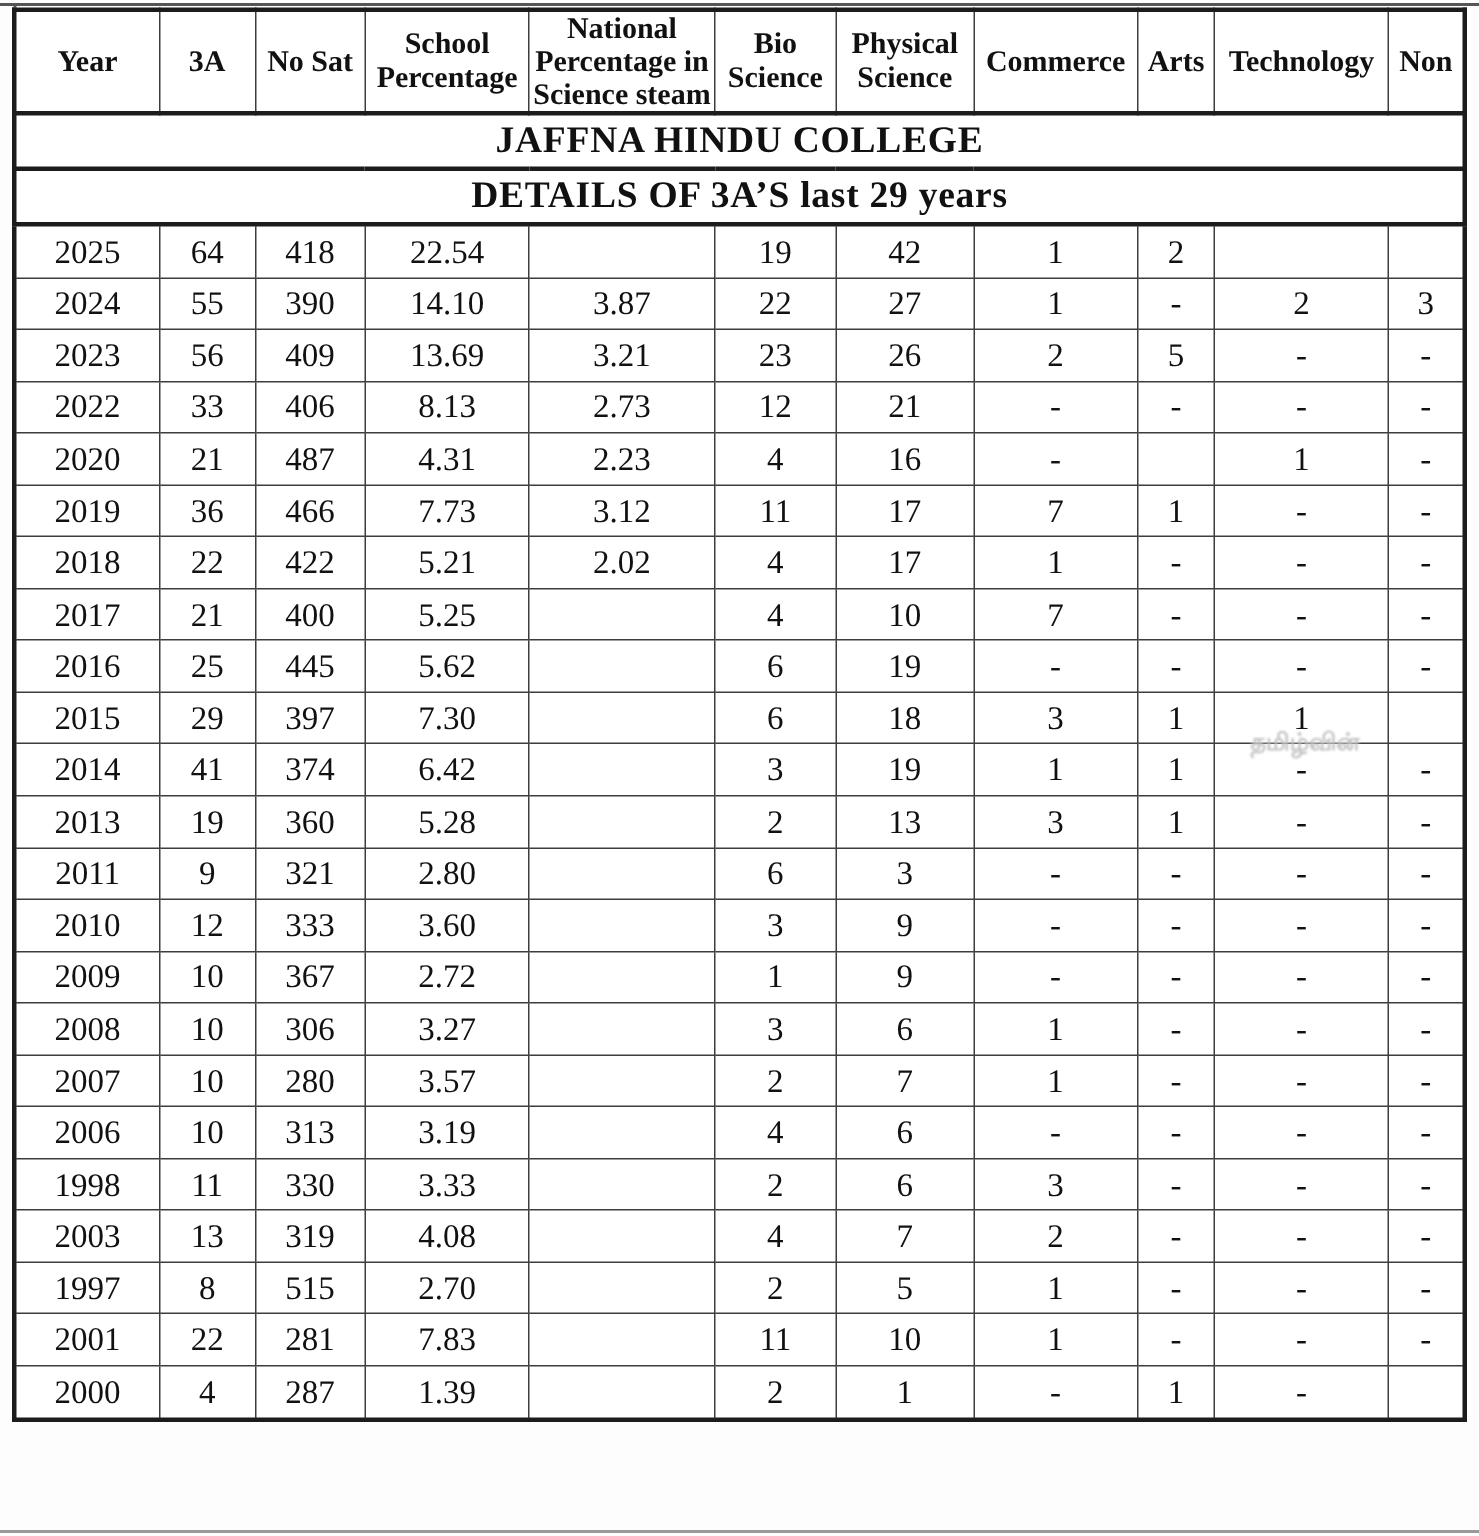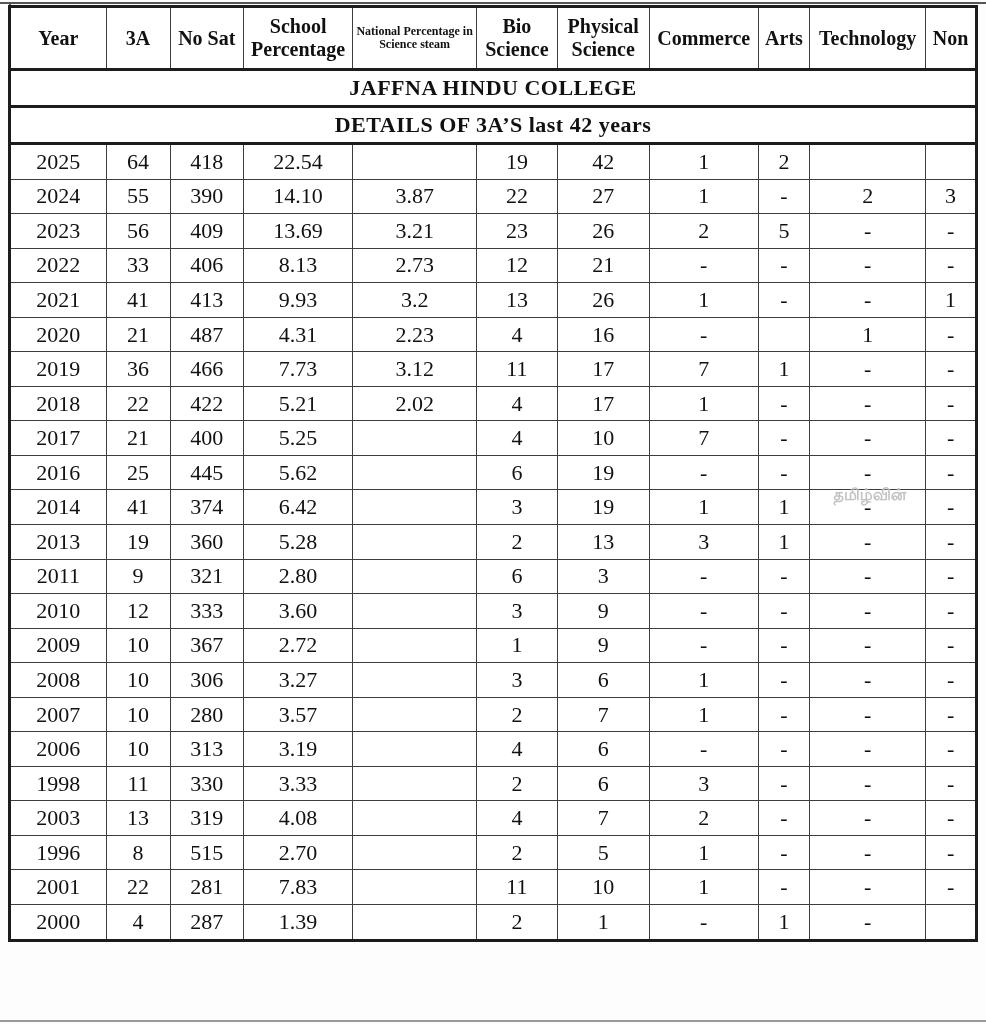--- a/index.html
+++ b/index.html
@@ -48,34 +48,34 @@
   }
   table.results td, table.results th {
     border: 1.6px solid #3d3d3d;
     text-align: center;
     vertical-align: middle;
     padding: 0 2px;
     overflow: hidden;
   }
   tr.title-row td {
     border: 3px solid #1c1c1c;
-    font-size: 22px;
+    font-size: 25px;
     font-weight: bold;
     height: 34px;
     letter-spacing: 0.5px;
   }
   thead th {
     border-bottom: 2.5px solid #1c1c1c;
     font-size: 20px;
     font-weight: bold;
     height: 60px;
     line-height: 1.15;
   }
   thead th.small-hdr {
-    font-size: 12px;
+    font-size: 20px;
     line-height: 1.1;
   }
   tbody td {
     height: 33.55px;
     font-size: 22px;
   }
   tbody td.bold {
     font-weight: normal;
   }
   table.results {
@@ -115,21 +115,21 @@
         <col style="width: 11.3%;">
         <col style="width: 5.3%;">
         <col style="width: 12%;">
         <col style="width: 5.25%;">
       </colgroup>
     <tbody>
       <tr class="title-row">
         <td colspan="11">JAFFNA HINDU COLLEGE</td>
       </tr>
       <tr class="title-row">
-        <td colspan="11">DETAILS OF 3A’S last 42 years</td>
+        <td colspan="11">DETAILS OF 3A’S last 29 years</td>
       </tr>
     </tbody>
     <thead>
       <tr id="header-row">
           <th>Year</th>
           <th>3A</th>
           <th>No Sat</th>
           <th>School Percentage</th>
           <th class="small-hdr">National Percentage in Science steam</th>
           <th>Bio Science</th>
@@ -187,33 +187,20 @@
           <td>8.13</td>
           <td>2.73</td>
           <td>12</td>
           <td>21</td>
           <td>-</td>
           <td>-</td>
           <td>-</td>
           <td>-</td>
         </tr>
         <tr>
-          <td>2021</td>
-          <td class="bold">41</td>
-          <td>413</td>
-          <td>9.93</td>
-          <td>3.2</td>
-          <td>13</td>
-          <td>26</td>
-          <td>1</td>
-          <td>-</td>
-          <td>-</td>
-          <td>1</td>
-        </tr>
-        <tr>
           <td>2020</td>
           <td class="bold">21</td>
           <td>487</td>
           <td>4.31</td>
           <td>2.23</td>
           <td>4</td>
           <td>16</td>
           <td>-</td>
           <td></td>
           <td>1</td>
@@ -265,20 +252,33 @@
           <td>5.62</td>
           <td></td>
           <td>6</td>
           <td>19</td>
           <td>-</td>
           <td>-</td>
           <td>-</td>
           <td>-</td>
         </tr>
         <tr>
+          <td>2015</td>
+          <td class="bold">29</td>
+          <td>397</td>
+          <td>7.30</td>
+          <td></td>
+          <td>6</td>
+          <td>18</td>
+          <td>3</td>
+          <td>1</td>
+          <td>1</td>
+          <td></td>
+        </tr>
+        <tr>
           <td>2014</td>
           <td class="bold">41</td>
           <td>374</td>
           <td>6.42</td>
           <td></td>
           <td>3</td>
           <td>19</td>
           <td>1</td>
           <td>1</td>
           <td>-</td>
@@ -395,21 +395,21 @@
           <td>4.08</td>
           <td></td>
           <td>4</td>
           <td>7</td>
           <td>2</td>
           <td>-</td>
           <td>-</td>
           <td>-</td>
         </tr>
         <tr>
-          <td>1996</td>
+          <td>1997</td>
           <td class="bold">8</td>
           <td>515</td>
           <td>2.70</td>
           <td></td>
           <td>2</td>
           <td>5</td>
           <td>1</td>
           <td>-</td>
           <td>-</td>
           <td>-</td>

